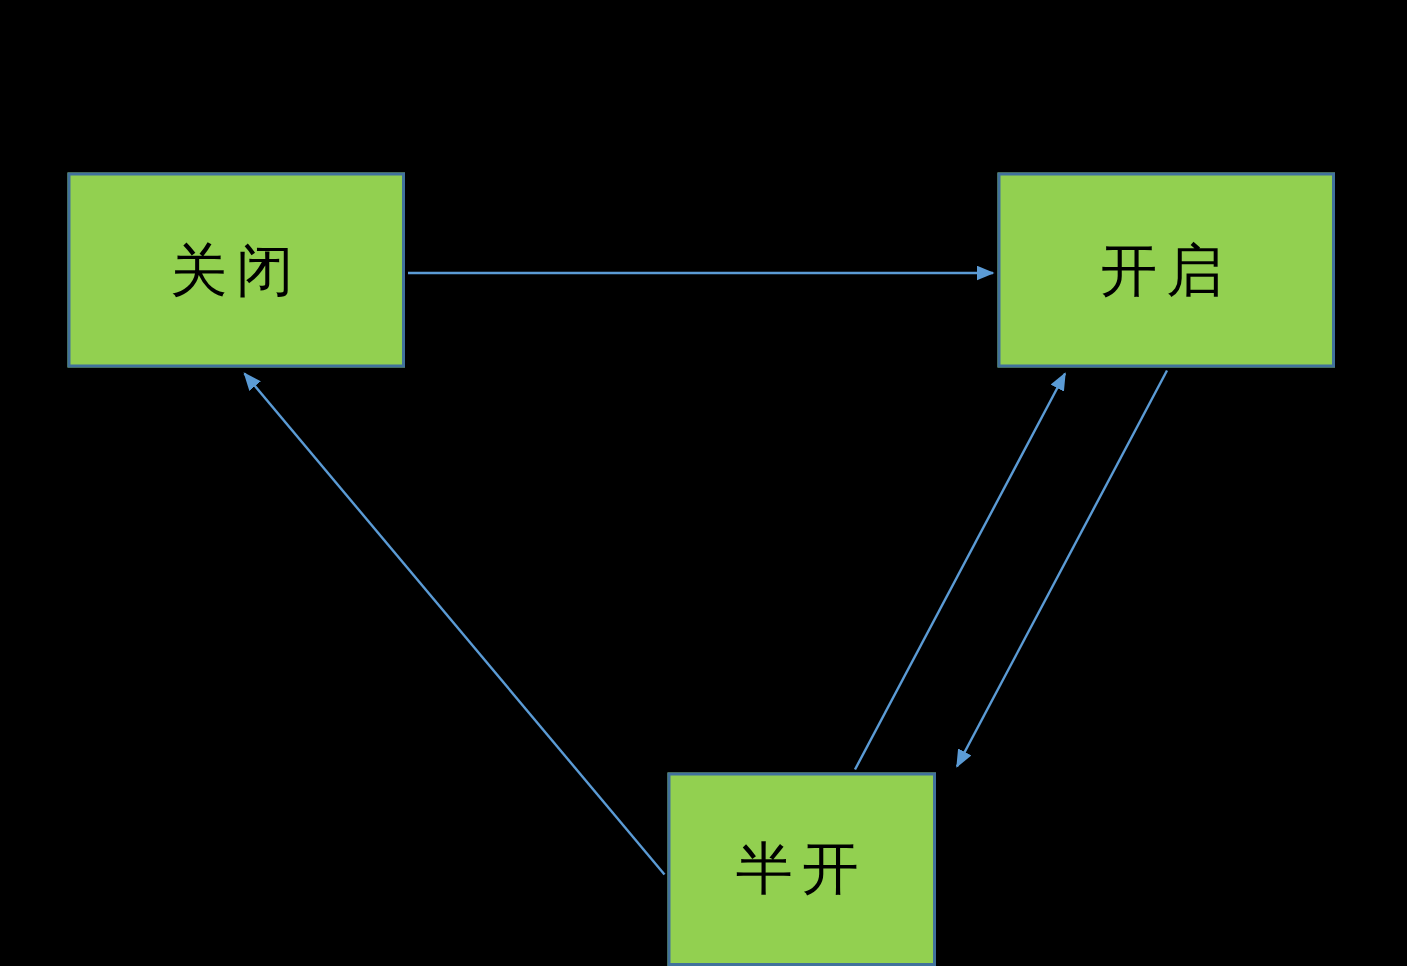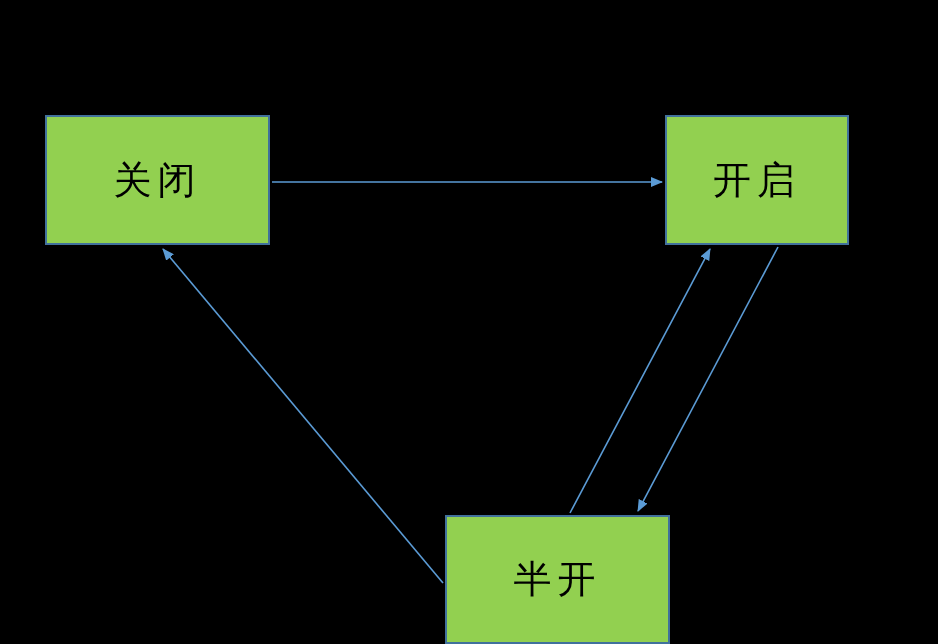--- a/index.html
+++ b/index.html
@@ -38,22 +38,22 @@
     box-sizing:border-box;
     display:flex;
     align-items:center;
     justify-content:center;
     font-size:38px;
     color:var(--text);
     letter-spacing:6px;
     user-select:none;
   }
   .node-closed{ left:45px;  top:115px; width:225px; height:130px; }
-  .node-open  { left:665px; top:115px; width:184px; height:130px; }
-  .node-half  { left:445px; top:515px; width:225px; height:129px; }
+  .node-open  { left:665px; top:115px; width:225px; height:130px; }
+  .node-half  { left:445px; top:515px; width:179px; height:129px; }
 </style>
 </head>
 <body>
 
 <div class="canvas">
 
   <svg class="arrows" viewBox="0 0 938 644">
     <defs>
       <marker id="ah" markerWidth="12" markerHeight="10" refX="11" refY="5" orient="auto" markerUnits="userSpaceOnUse">
         <path class="arrowhead" d="M0,0 L12,5 L0,10 z"></path>

